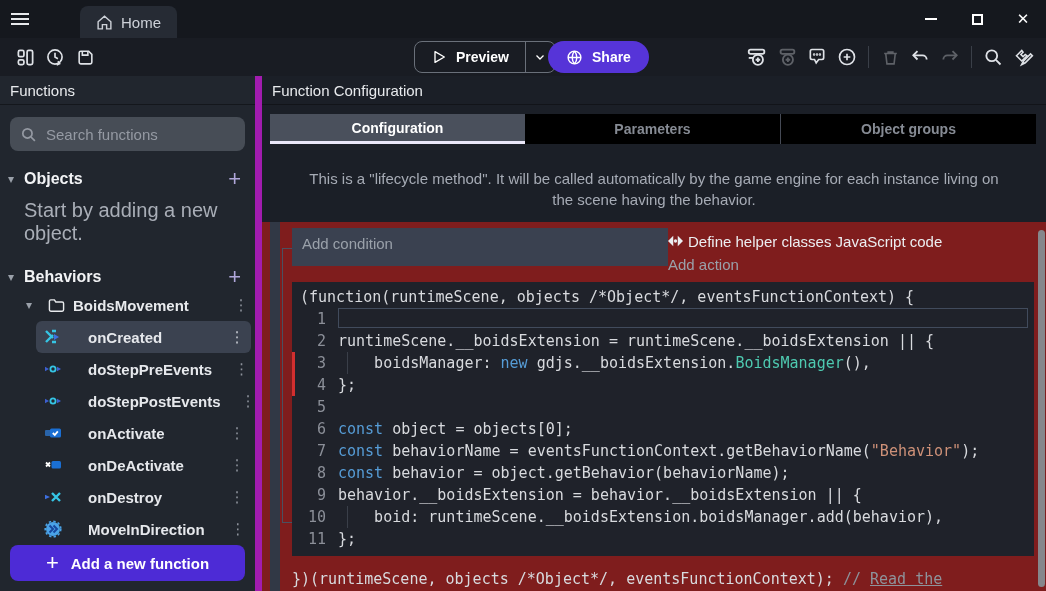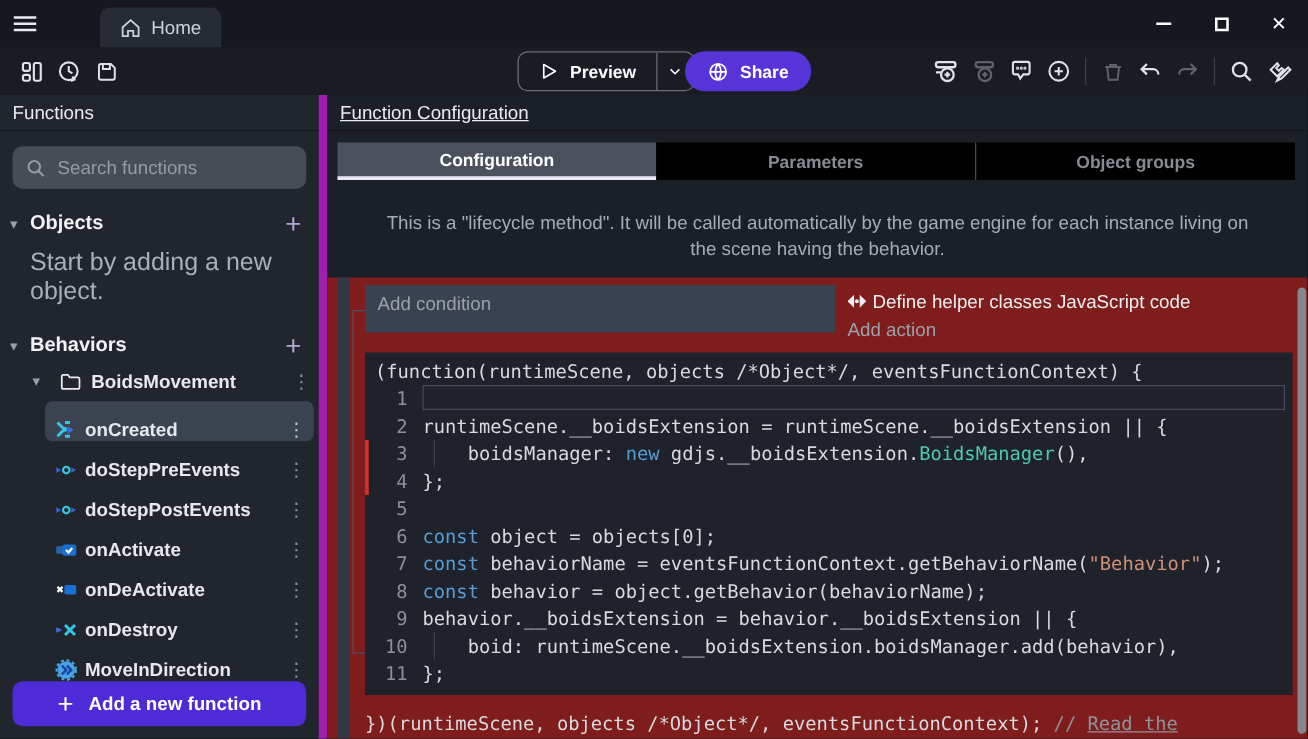--- a/index.html
+++ b/index.html
@@ -45,50 +45,50 @@
   .sec-row { display:flex; align-items:center; height:28px; padding:0 14px 0 8px; }
   .caret { color:#9aa0a9; font-size:12px; width:16px; }
   .sec-label { color:#f2f3f5; font-weight:bold; font-size:16px; flex:1; }
   .plus { color:#b0a7da; font-size:22px; font-weight:300; cursor:pointer; line-height:1; }
   .empty-note { color:#a9aeb7; font-size:20px; padding:6px 0 4px 24px; }
   .tree-row { display:flex; align-items:center; height:28px; padding-left:26px; color:#e8eaed; }
   .tree-row .folder { margin:0 8px 0 6px; }
   .tree-row .lbl { font-weight:bold; font-size:15px; flex:1; }
   .kebab { color:#8d929b; width:28px; text-align:center; font-size:15px; cursor:pointer; }
   .fn-list { margin-top:2px; }
-  .fn-item { display:flex; align-items:flex-end; height:32px; margin:0 4px 0 36px; border-radius:6px; cursor:pointer; }
+  .fn-item { display:flex; align-items:center; height:32px; margin:0 4px 0 36px; border-radius:6px; cursor:pointer;gap:20px; }
   .fn-item.selected { background:#3b4250; }
   .fn-item .fic { width:18px; height:18px; margin:0 6px 0 8px; }
   .fn-item .lbl { color:#e6e8ec; font-weight:bold; font-size:15px; flex:1; }
   .add-fn { position:absolute; left:10px; right:10px; bottom:10px; height:36px; background:#4d2bd6; border-radius:8px;
     display:flex; align-items:center; justify-content:center; gap:12px; color:#fff; font-weight:bold; font-size:15px; cursor:pointer; }
   .add-fn .pl { font-size:22px; font-weight:300; }
 
   
   .main { flex:1; background:#1b1f27; display:flex; flex-direction:column; position:relative; }
-  .main .panel-title { border-bottom:1px solid #121419;text-decoration:underline; }
+  .main .panel-title { border-bottom:1px solid #121419; }
   .tabs { display:flex; height:30px; margin:9px 10px 0 8px; }
   .mtab { flex:1; display:flex; align-items:center; justify-content:center; font-size:14px; font-weight:bold; cursor:pointer;
     background:#000000; color:#868b94; border-left:1px solid #454a55; }
   .mtab:first-child { border-left:none; }
   .mtab.active { background:#4a505c; color:#fff; border-bottom:3px solid #e9e6f8; border-left:none; }
   .mtab.active + .mtab { border-left:none; }
   .descr { padding:24px 40px 0 40px; text-align:center; color:#a6abb5; font-size:15px; line-height:21px; }
   .descr .inner { max-width:760px; margin:0 auto; }
 
   
   .events { position:absolute; left:0; right:0; top:146px; bottom:0; background:#7f1d1d; }
   .rail-strip { position:absolute; left:8px; top:0; bottom:0; width:10px; background:#313845; }
   .bracket { position:absolute; left:20px; top:26px; bottom:68px; width:10px;
     border-left:1px solid #4a5160; border-top:1px solid #4a5160; border-bottom:1px solid #4a5160; }
   .ev-scroll { position:absolute; right:1px; top:8px; bottom:4px; width:7px; background:#85878c; border-radius:4px; }
   .event-block { position:absolute; left:30px; top:6px; width:742px; }
   .cond-act { display:flex; }
   .cond-cell { width:376px; height:38px; background:#3a4150; padding:7px 10px; color:#9aa1aa; font-size:15px; cursor:text; }
-  .act-cell { flex:1; padding-left:10px; }
+  .act-cell { flex:1; }
   .js-title { display:flex; align-items:center; gap:5px; color:#eceef1; font-size:15px; height:26px; }
   .add-action { color:#9aa1aa; font-size:15px; height:24px; line-height:22px; cursor:text; }
 
   
   .code { background:#1f222a; margin-top:4px; padding:4px 0 6px 0; font-family:"DejaVu Sans Mono", monospace; font-size:15px; position:relative; }
   .chead { color:#d8dade; white-space:pre; padding-left:8px; height:22px; line-height:22px; }
   .cl { display:flex; height:22px; line-height:22px; position:relative; }
   .gut { width:46px; text-align:right; padding-right:12px; color:#8b8f98; flex:none; }
   .src { white-space:pre; color:#d8dade; }
   .cur { flex:1; margin-right:6px; border:1px solid #414b5c; height:20px; }

